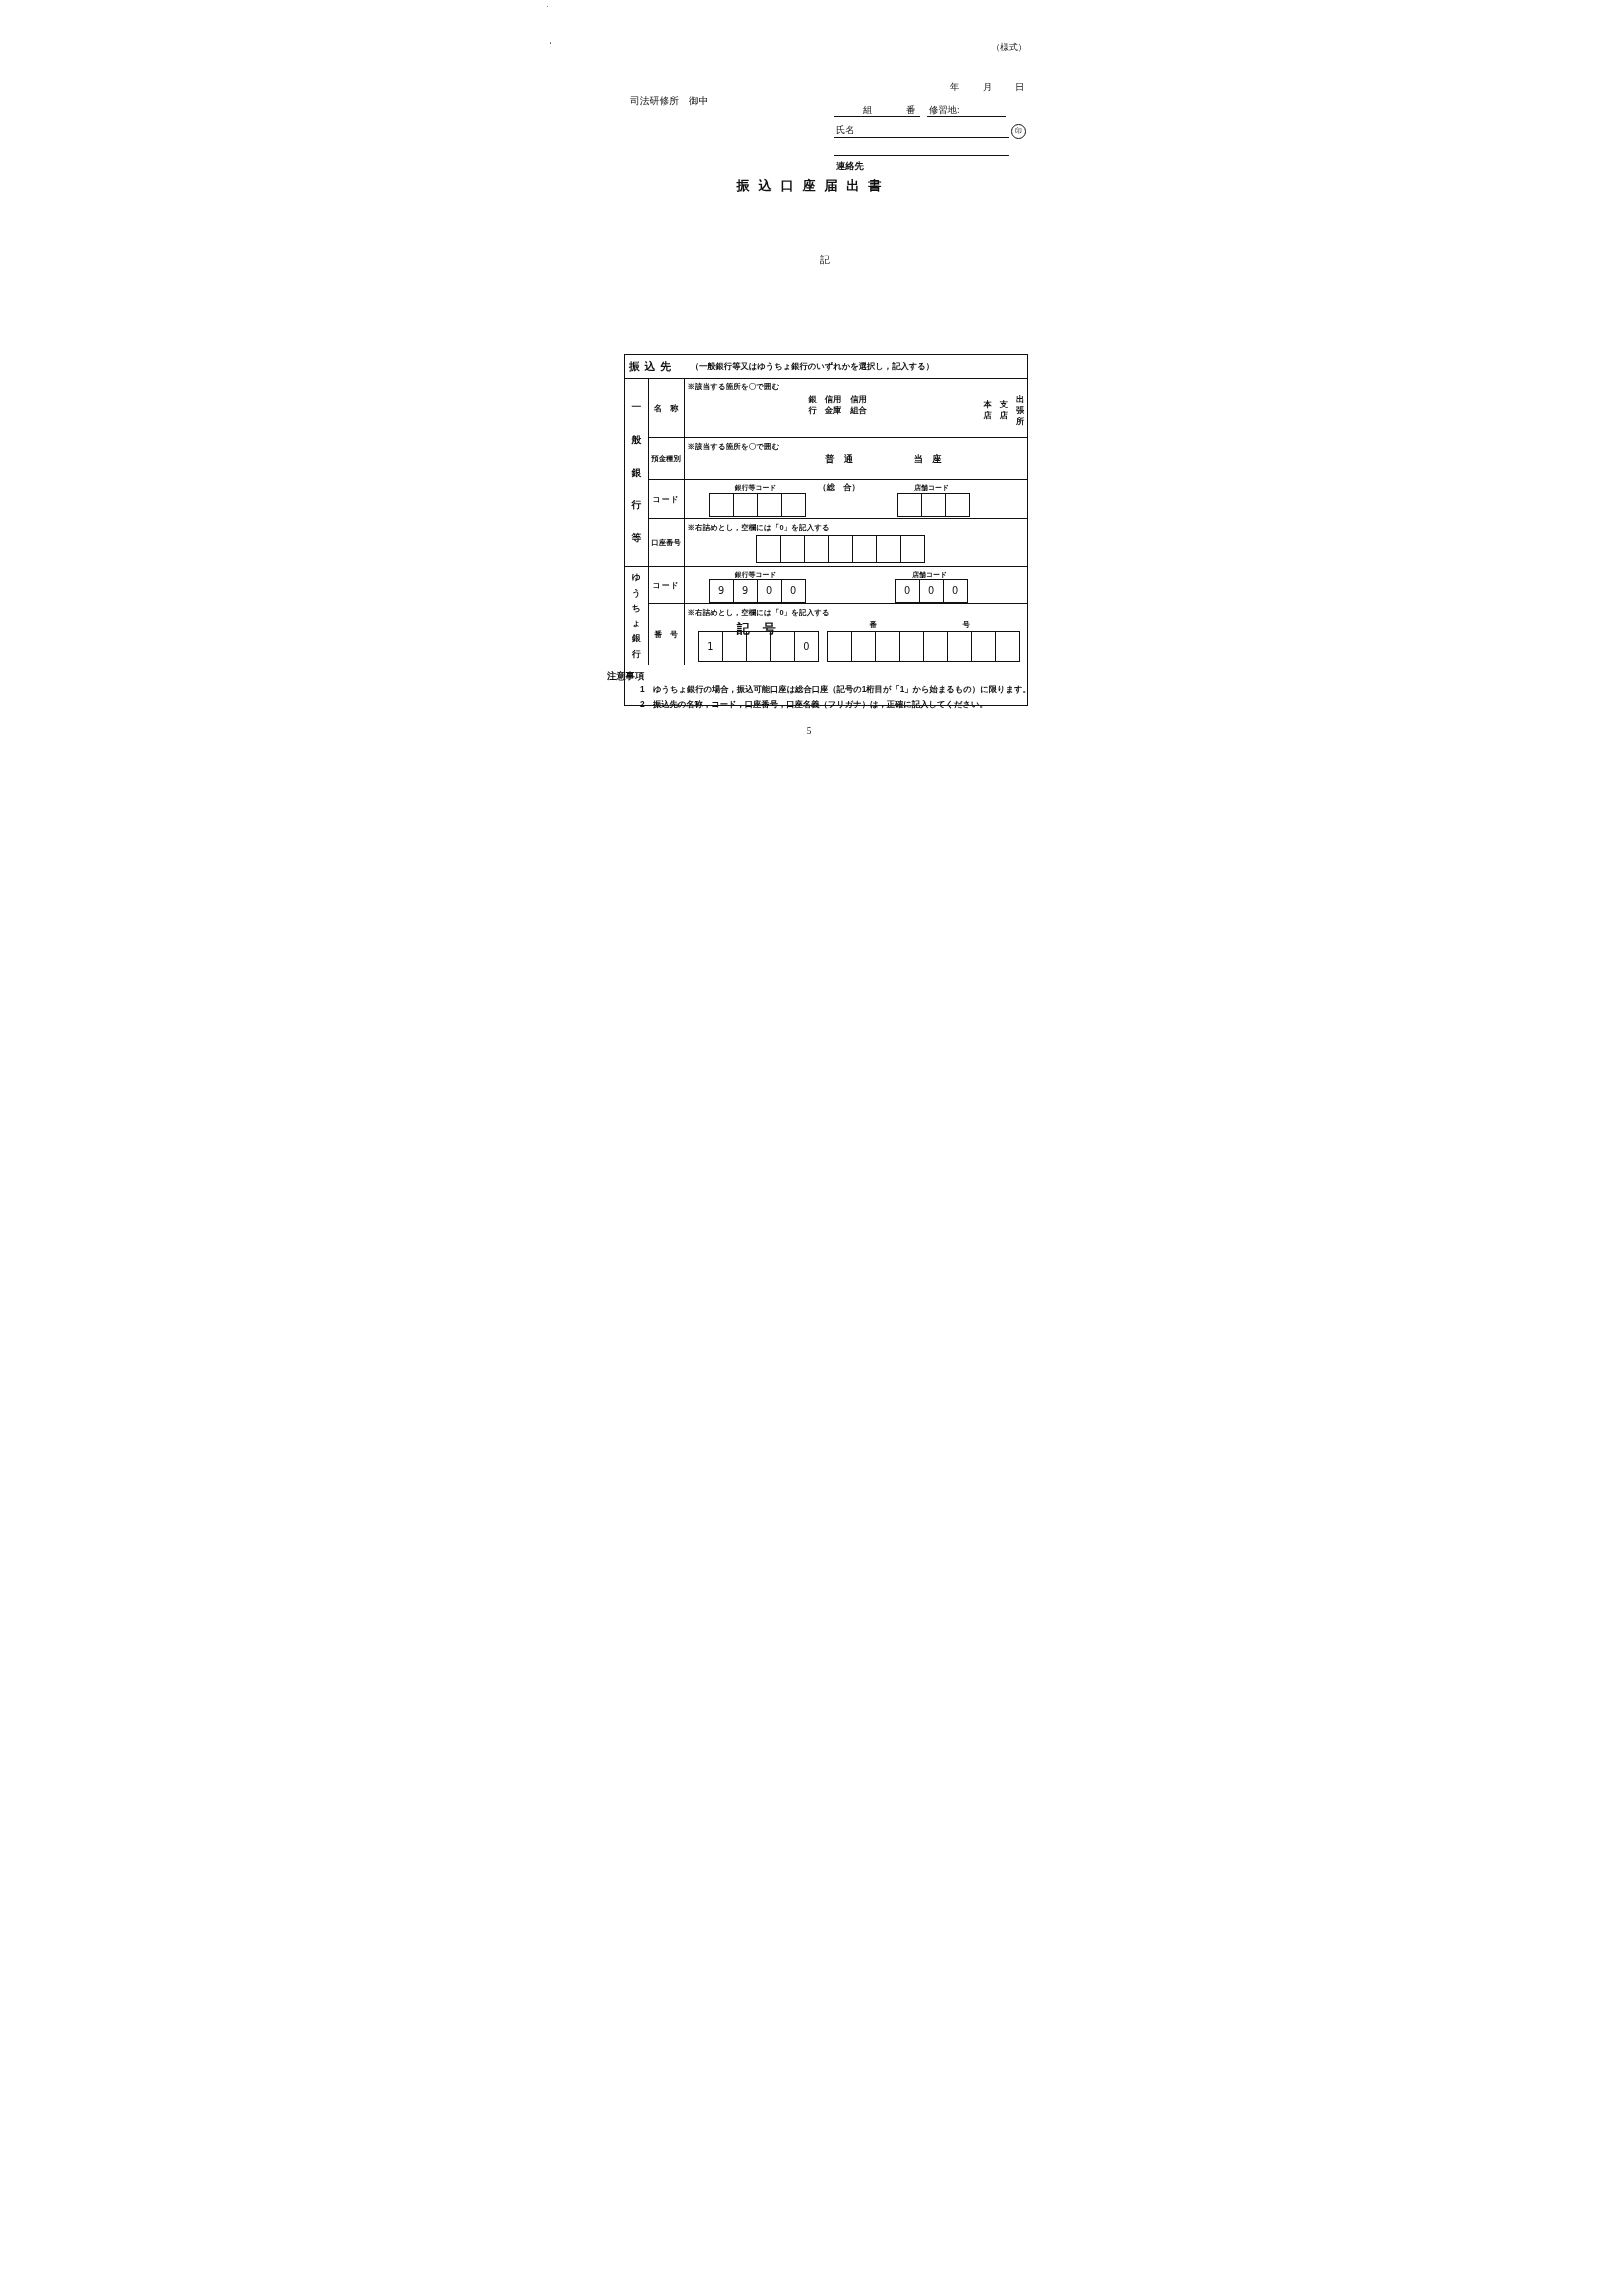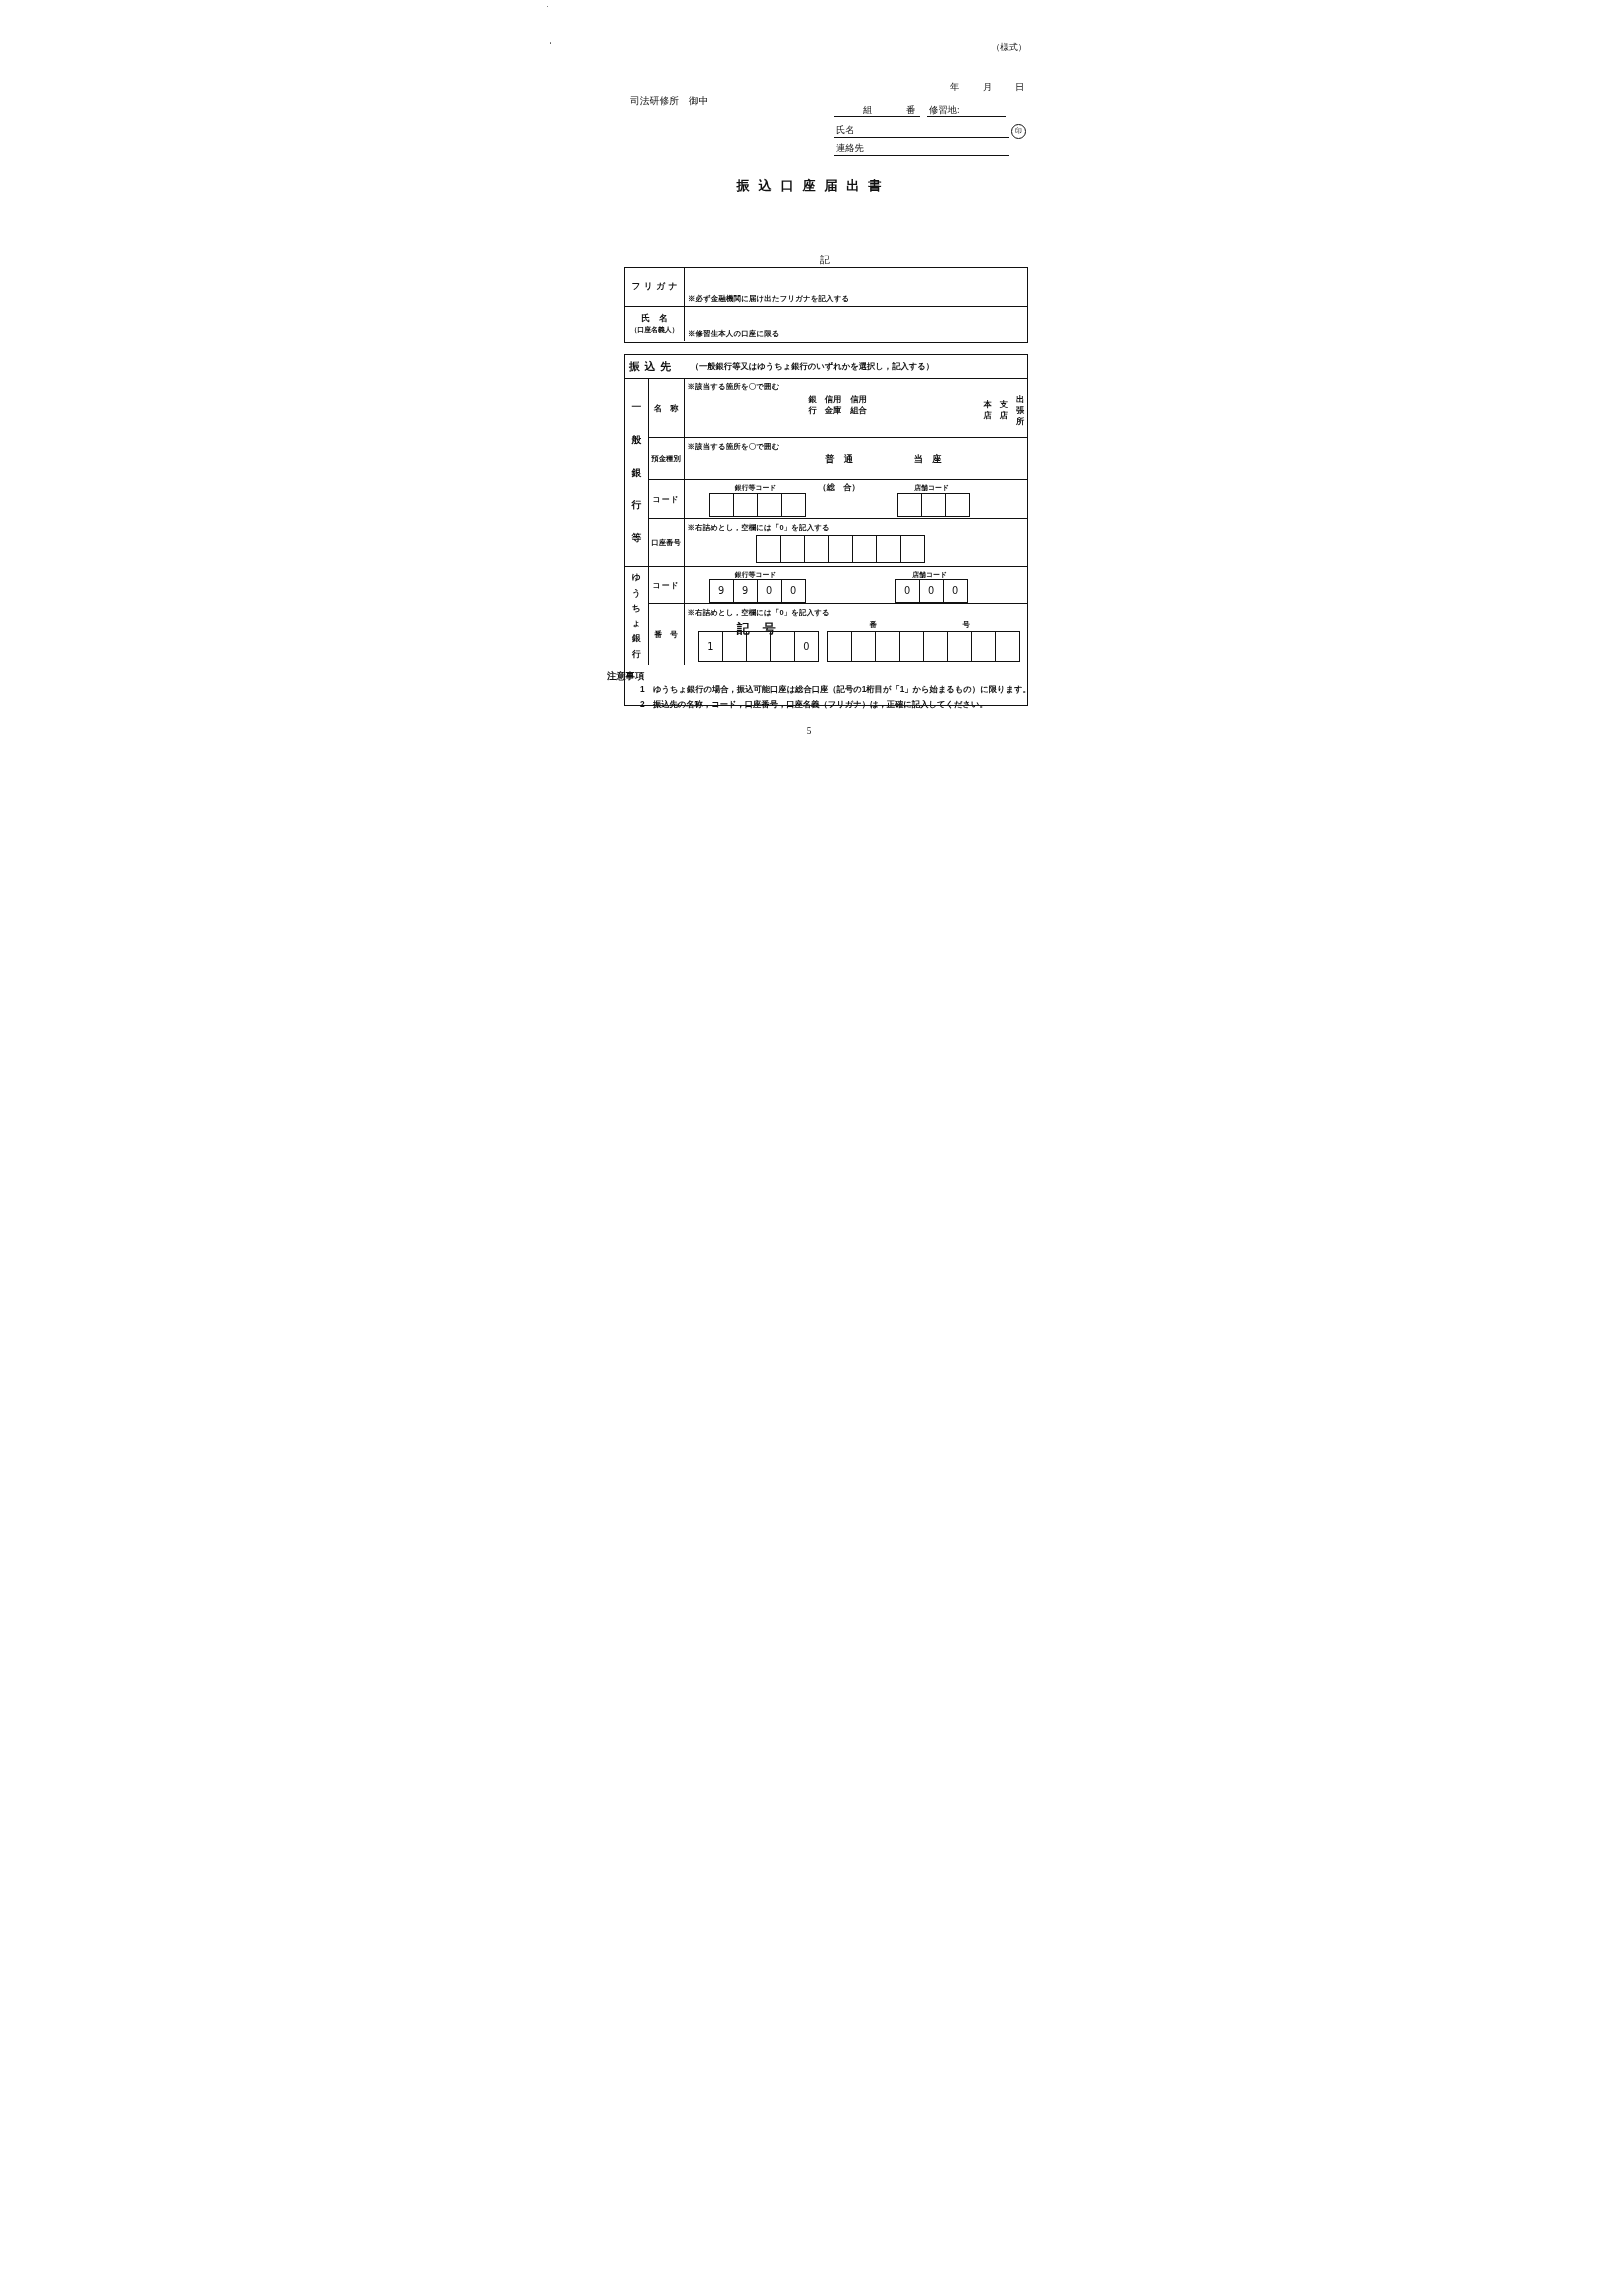--- a/index.html
+++ b/index.html
@@ -78,43 +78,28 @@
   <span class="abs hdr-txt" style="left:390px;top:104px;">修習地:</span>
   <div class="uline" style="left:295px;top:116px;width:86px;"></div>
   <div class="uline" style="left:388px;top:116px;width:79px;"></div>
 
   <span class="abs hdr-txt" style="left:297px;top:124px;">氏名</span>
   <div class="uline" style="left:295px;top:137px;width:175px;"></div>
   <div class="seal" style="left:472px;top:124px;">
     <span>印</span>
   </div>
 
-  <span class="abs hdr-txt" style="left:297px;top:142px;">連絡先</span>
+  <span class="abs hdr-txt" style="left:297px;top:160px;font-weight:bold;">連絡先</span>
   <div class="uline" style="left:295px;top:155px;width:175px;"></div>
 
   <div class="title">振込口座届出書</div>
 
 
   <div class="abs" style="left:281px;top:254px;font-size:9.8px;">記</div>
 
-  <div class="t1">
-    <div class="lc">
-      <span style="font-size:8.8px;letter-spacing:3.4px;text-indent:3.4px;">フリガナ</span>
-    </div>
-    <div class="cc">
-      <span class="note cnote">※必ず金融機関に届け出たフリガナを記入する</span>
-    </div>
-    <div class="lc r2">
-      <span style="font-size:8.8px;">氏　名</span>
-      <span style="font-size:6.9px;">（口座名義人）</span>
-    </div>
-    <div class="cc r2">
-      <span class="note cnote">※修習生本人の口座に限る</span>
-    </div>
-  </div>
 
   <div class="t2">
 
     <div class="cell t2h">
       <span class="tt">振込先</span>
       <span class="ins">（一般銀行等又はゆうちょ銀行のいずれかを選択し，記入する）</span>
     </div>
 
     <div class="cell bt3 vlab" style="grid-row:2/6;">
       <span>一</span>

